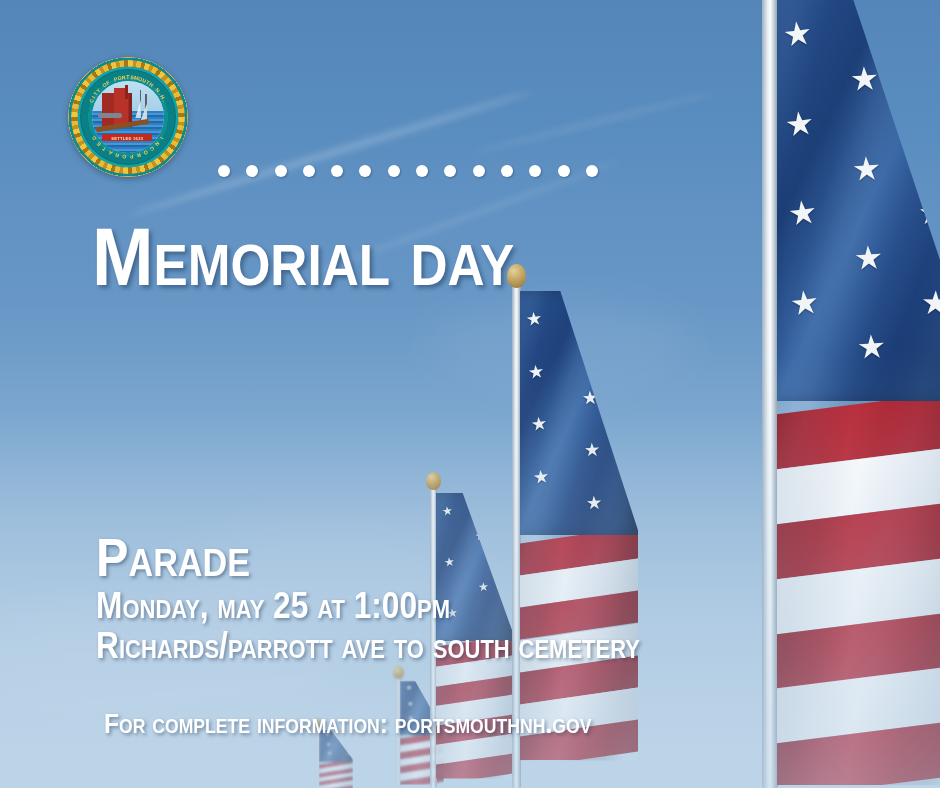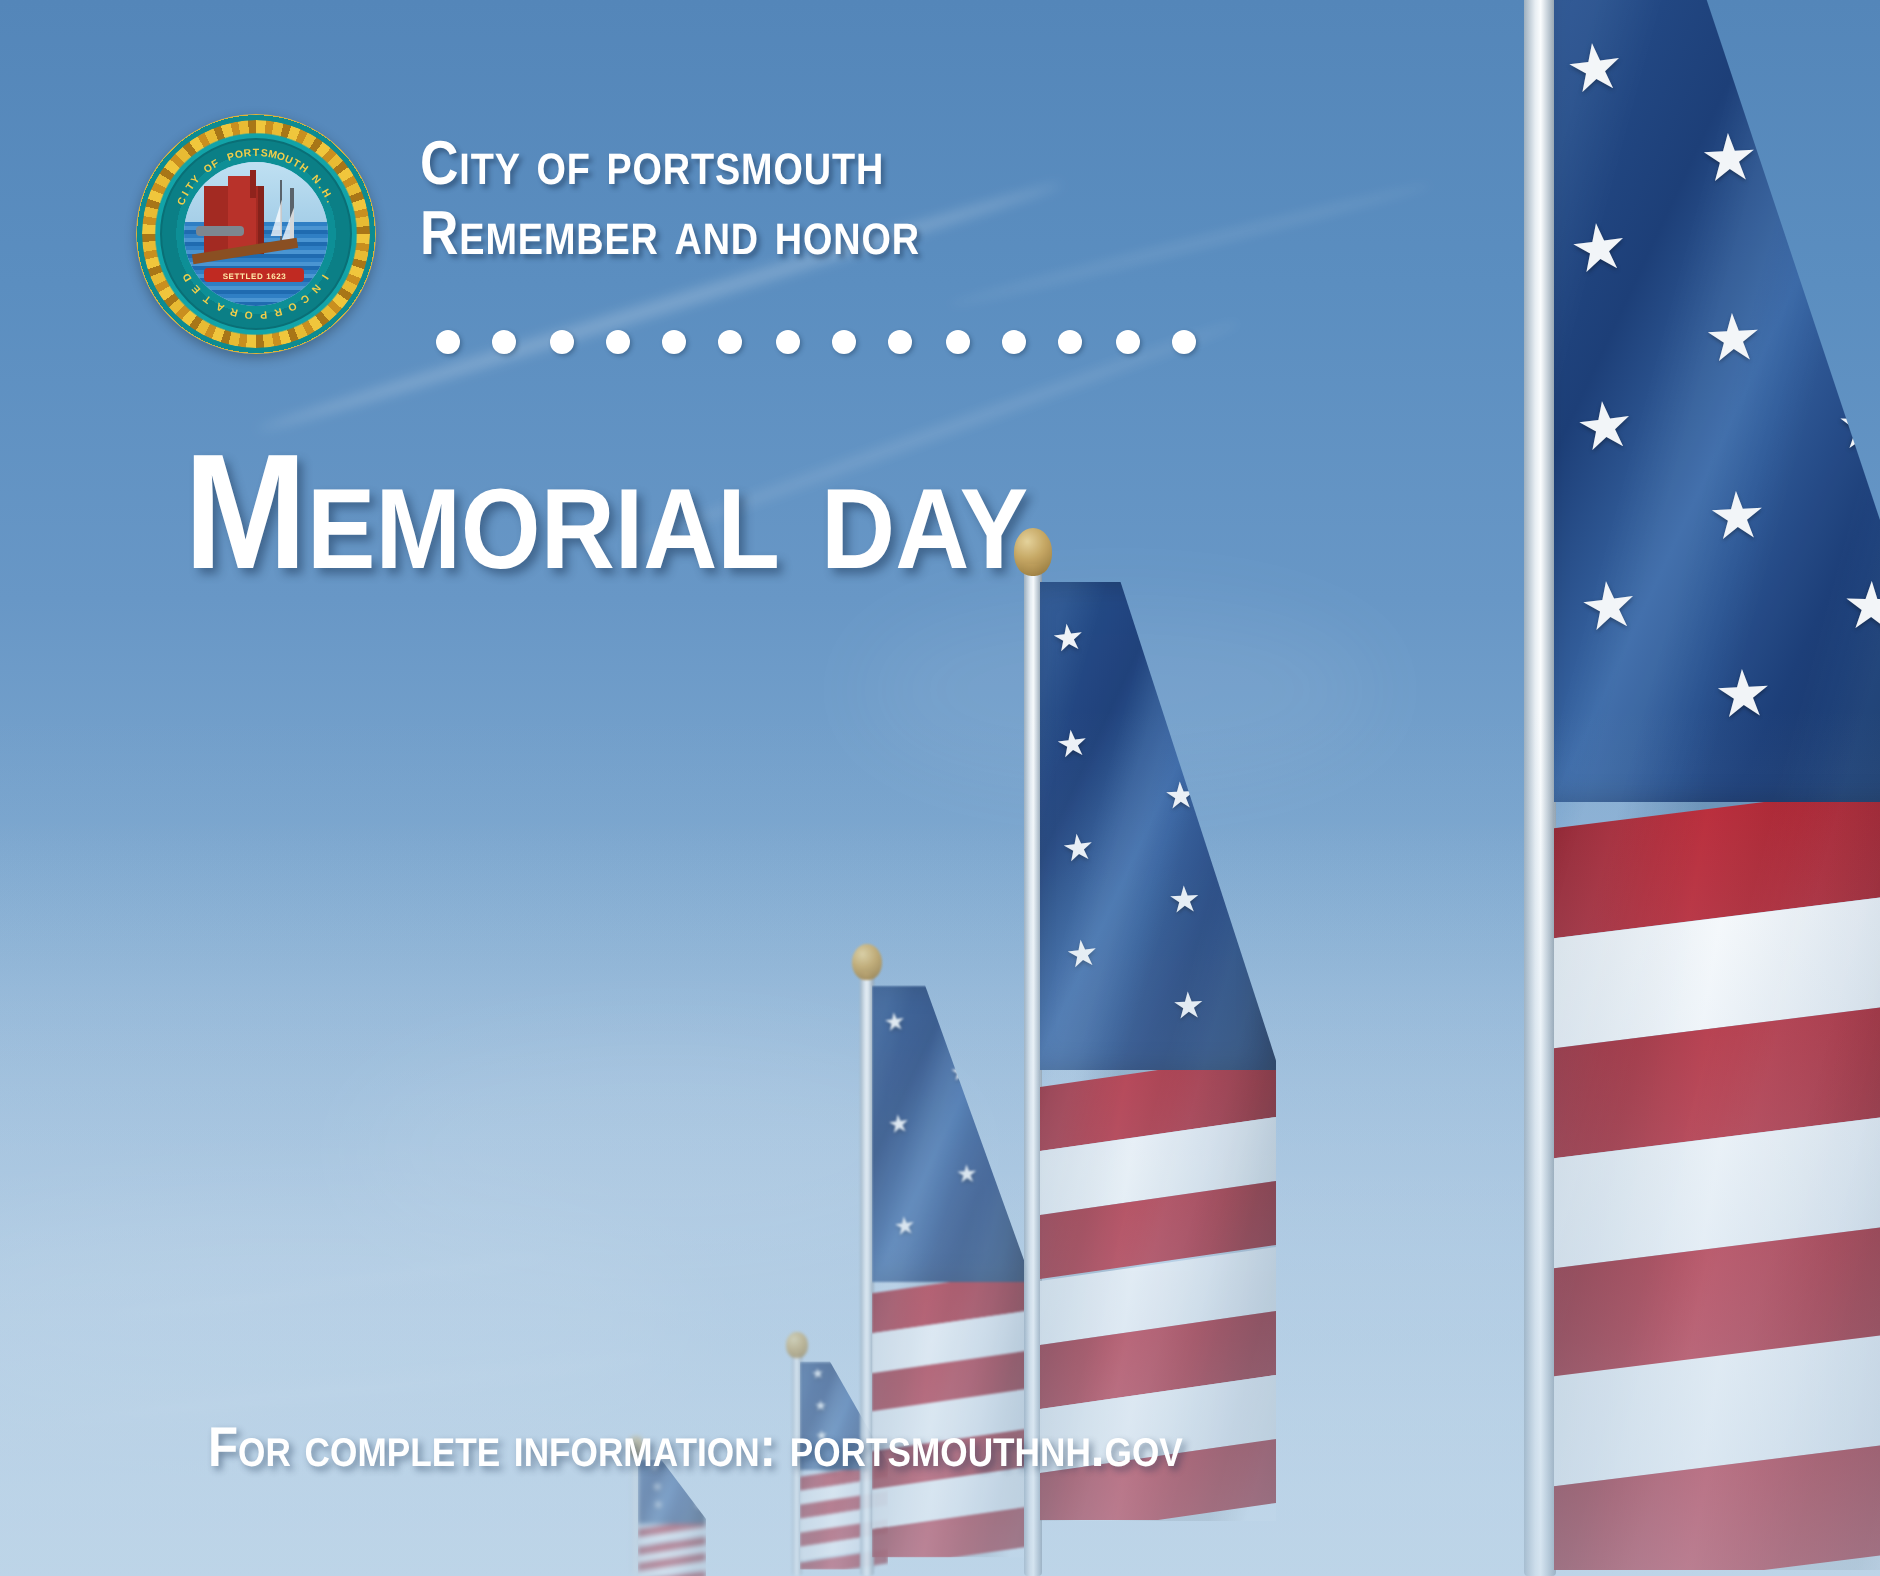--- a/index.html
+++ b/index.html
@@ -339,41 +339,42 @@
       <div class="si-mast" style="left:74%;top:18%;height:42%;"></div>
       <div class="si-sail" style="left:60%;top:26%;width:8%;height:26%;clip-path:polygon(100% 0,100% 100%,0 100%);"></div>
       <div class="si-sail" style="left:68%;top:30%;width:9%;height:24%;clip-path:polygon(100% 0,100% 100%,0 100%);"></div>
       <div class="si-wharf"></div>
       <div class="si-banner">
         <b>SETTLED 1623</b>
       </div>
     </div>
   </div>
 
-  <div class="hdr">
-    <div class="hdr-line smallcaps">City of portsmouth</div>
-    <div class="hdr-line smallcaps">remember and honor</div>
+
+  <div class="dots" id="dot-row">
+      <div class="dot"></div>
+      <div class="dot"></div>
+      <div class="dot"></div>
+      <div class="dot"></div>
+      <div class="dot"></div>
+      <div class="dot"></div>
+      <div class="dot"></div>
+      <div class="dot"></div>
+      <div class="dot"></div>
+      <div class="dot"></div>
+      <div class="dot"></div>
+      <div class="dot"></div>
+      <div class="dot"></div>
+      <div class="dot"></div>
+    </div>
+
+  <div class="headline smallcaps">Memorial Day</div>
+
+
+  <div class="sec" id="sec-parade">
+    <div class="sec-title smallcaps">Parade</div>
+    <div class="sec-line smallcaps">Monday, May 25 at 1:00pm</div>
+    <div class="sec-line smallcaps">Richards/Parrott Ave to South Cemetery</div>
   </div>
 
-  <div class="dots" id="dot-row">
-      <div class="dot"></div>
-      <div class="dot"></div>
-      <div class="dot"></div>
-      <div class="dot"></div>
-      <div class="dot"></div>
-      <div class="dot"></div>
-      <div class="dot"></div>
-      <div class="dot"></div>
-      <div class="dot"></div>
-      <div class="dot"></div>
-      <div class="dot"></div>
-      <div class="dot"></div>
-      <div class="dot"></div>
-      <div class="dot"></div>
-    </div>
-
-  <div class="headline smallcaps">Memorial Day</div>
-
-
-
   <div class="footer smallcaps">For complete information: portsmouthnh.gov</div>
 
 </div>
 
 </body></html>

